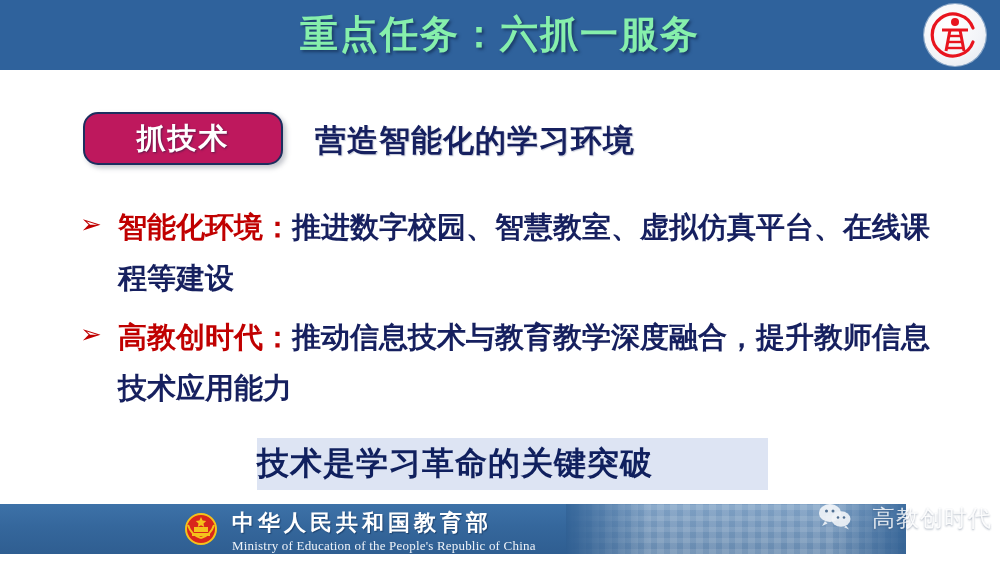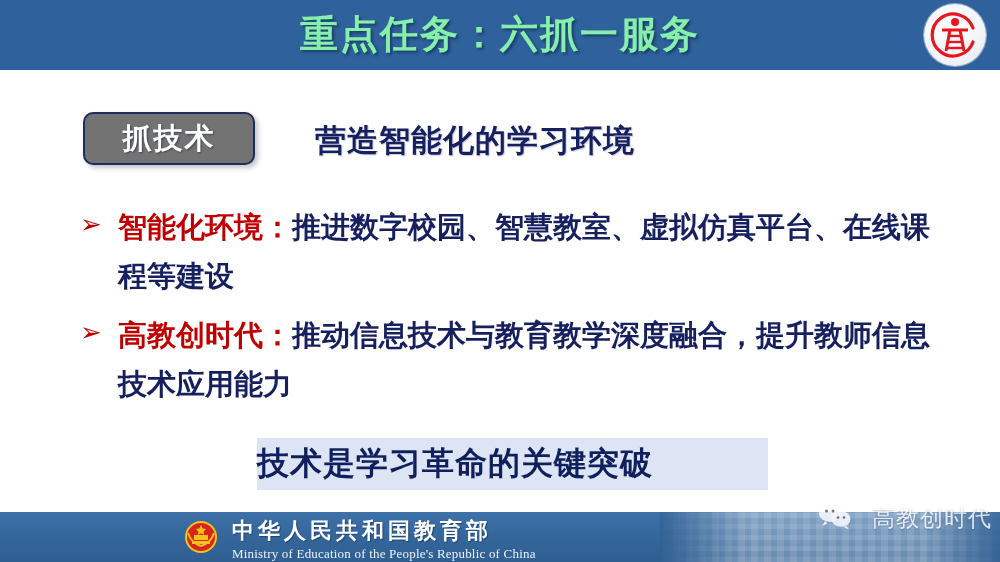--- a/index.html
+++ b/index.html
@@ -45,24 +45,24 @@
     border-radius: 50%;
     background: radial-gradient(circle at 40% 35%, #ffffff 0%, #f2f4f8 60%, #dfe4ec 100%);
     box-shadow: 0 0 0 1px rgba(255,255,255,0.45);
   }
   .header-logo svg { display: block; }
 
   
   .badge {
     position: absolute;
     left: 83px; top: 112px;
-    width: 172px; height: 53px;
-    background: #737373;
+    width: 200px; height: 53px;
+    background: #be185d;
     border: 2px solid #1C2E5E;
-    border-radius: 10px;
+    border-radius: 15px;
     box-shadow: 3px 3px 5px rgba(120,125,140,0.45);
     box-sizing: border-box;
     display: flex;
     align-items: center;
     justify-content: center;
   }
   .badge-label {
     color: #ffffff;
     font-size: 29px;
     font-weight: bold;
@@ -101,20 +101,21 @@
   }
   .bullet-text {
     font-size: 29px;
     font-weight: bold;
     line-height: 49px;
     letter-spacing: 0px;
     color: #16205F;
   }
   .bullet-key {
     color: #C00000;
+    font-family: Liberation Mono, monospace;
   }
   .bullet-body {
     color: #16205F;
   }
 
   
   .conclusion-box {
     position: absolute;
     left: 257px; top: 438px;
     width: 511px; height: 52px;
@@ -127,22 +128,22 @@
   .conclusion-text {
     color: #10205E;
     font-size: 32px;
     font-weight: bold;
     letter-spacing: 1px;
   }
 
   
   .footer-bar {
     position: absolute;
-    left: 0; bottom: 0;
-    width: 1000px;
+    left: 0; bottom: 8px;
+    width: 906px;
     height: 50px;
     background: linear-gradient(180deg, #3D72A8 0%, #35679C 45%, #2F5E91 100%);
     overflow: hidden;
   }
   .footer-photo {
     position: absolute;
     right: 0; top: 0;
     width: 340px; height: 50px;
     opacity: 0.55;
     background:

